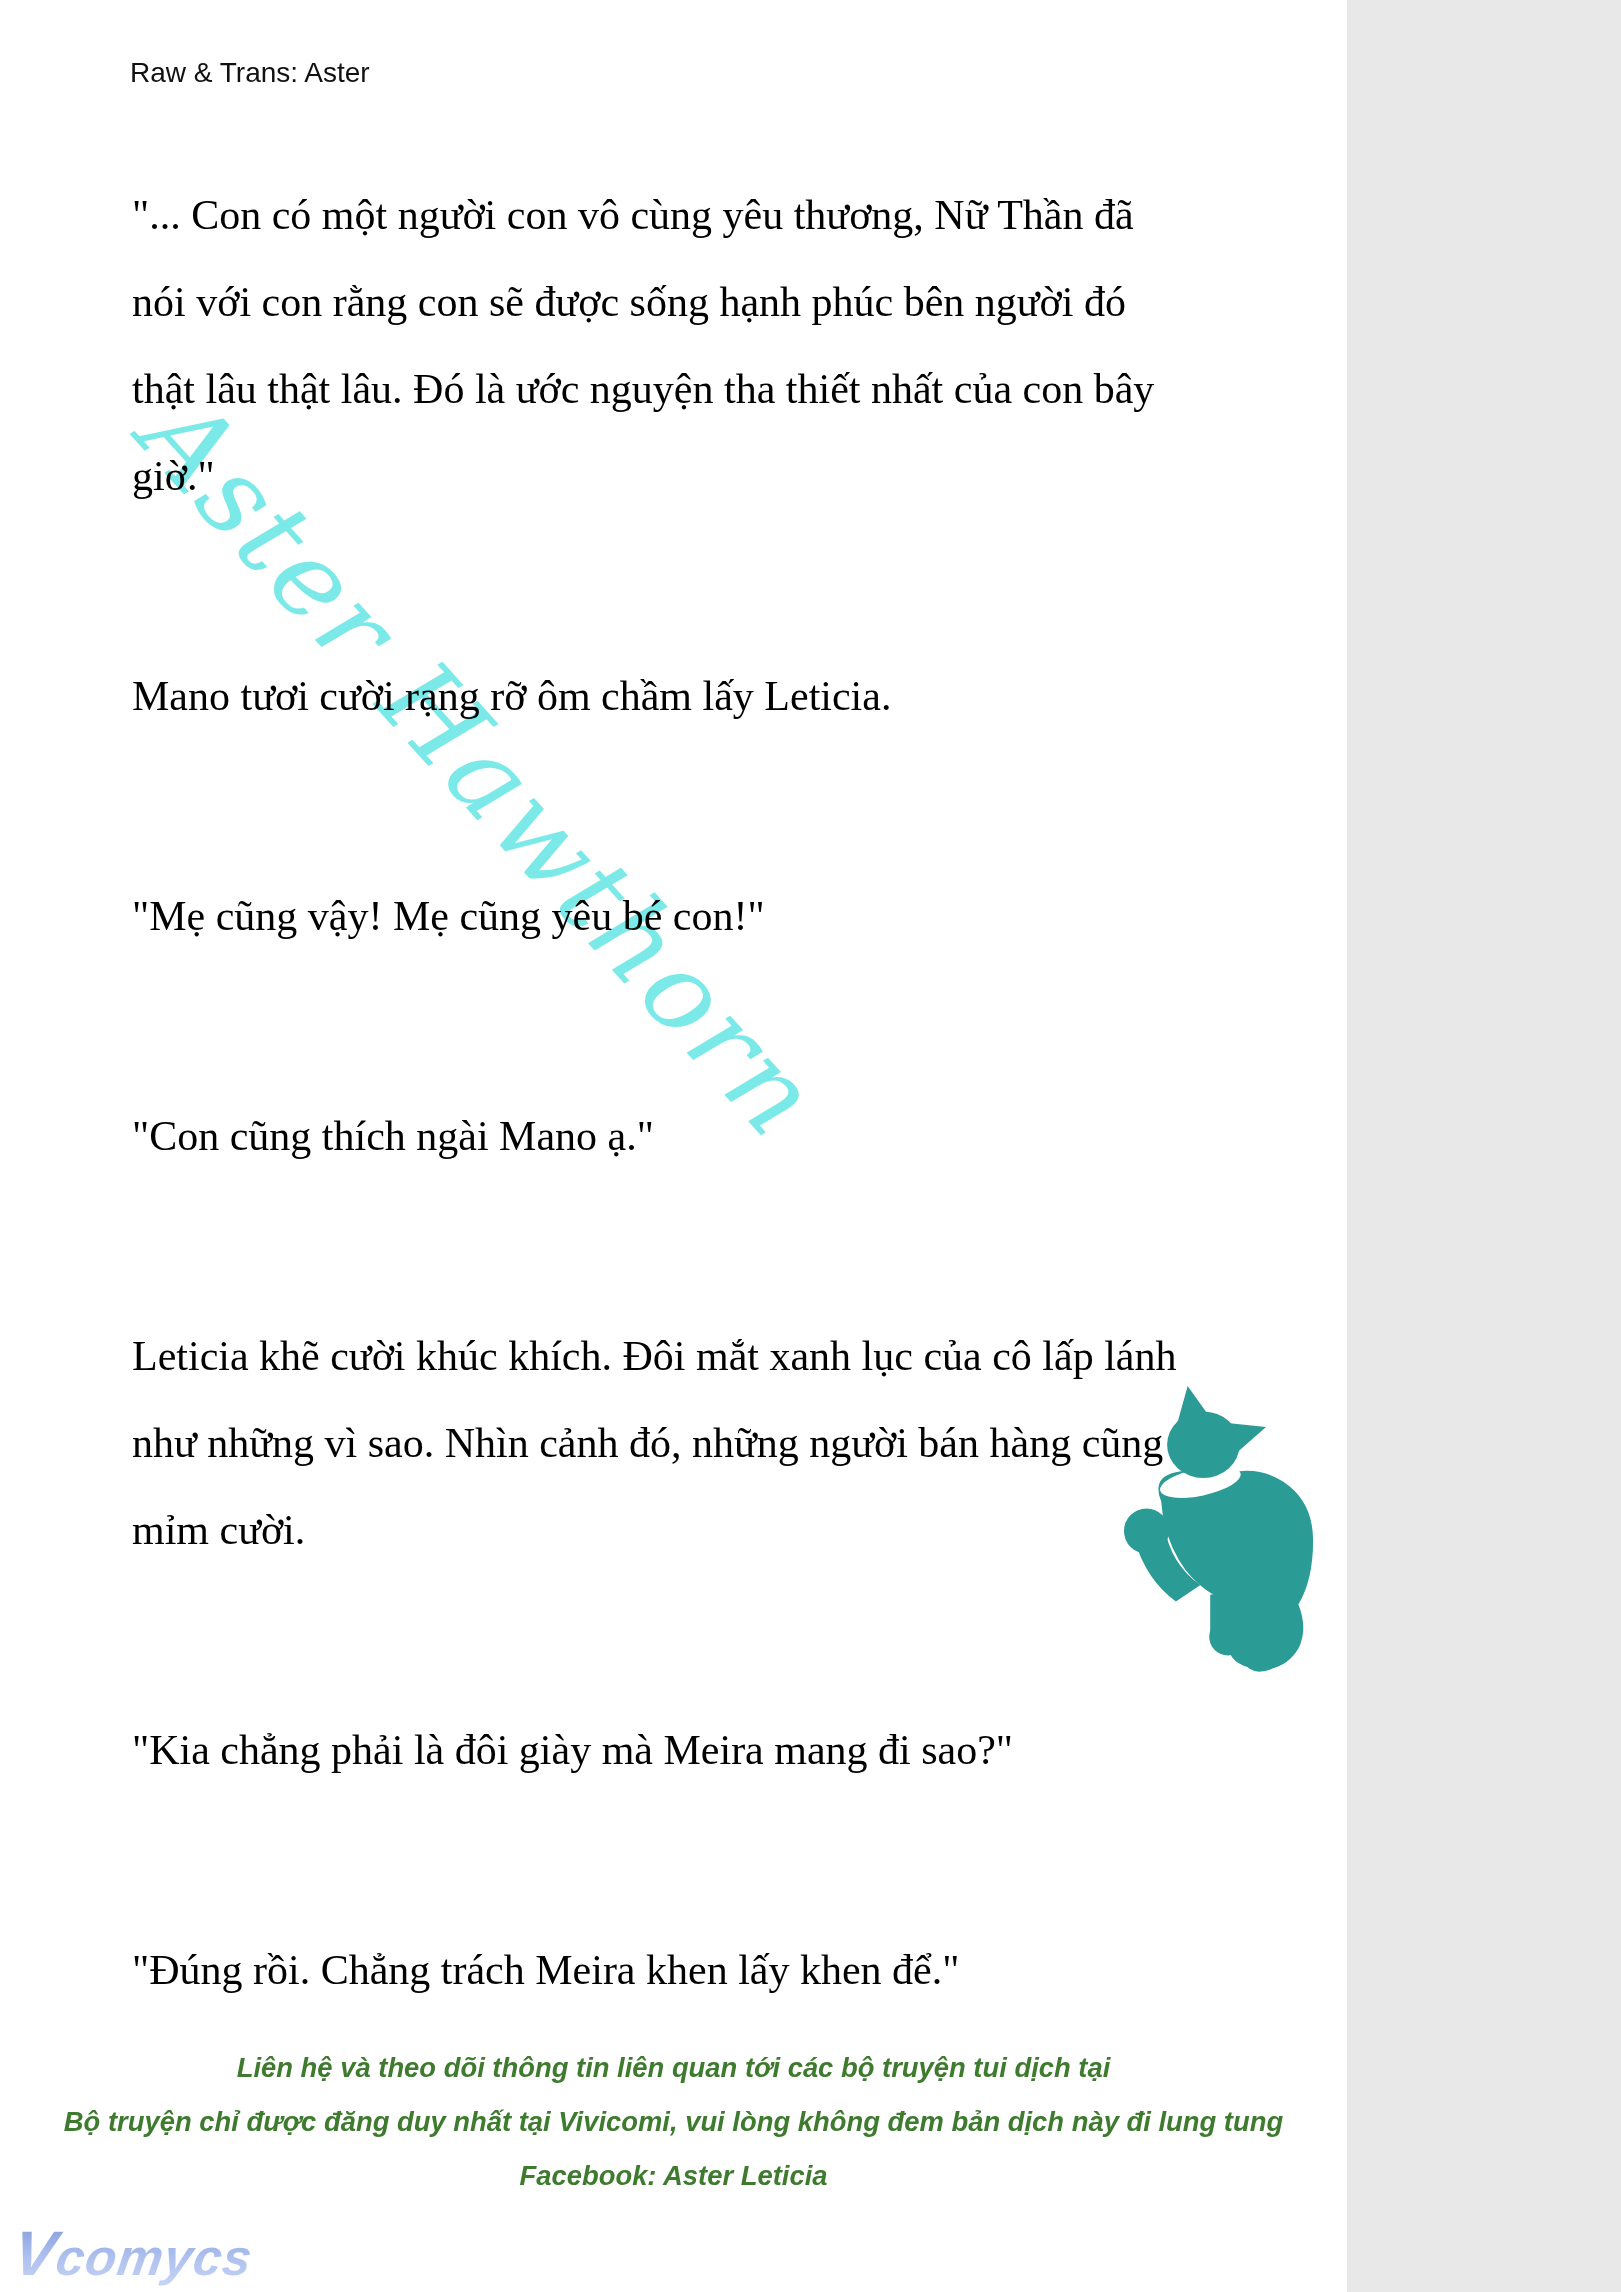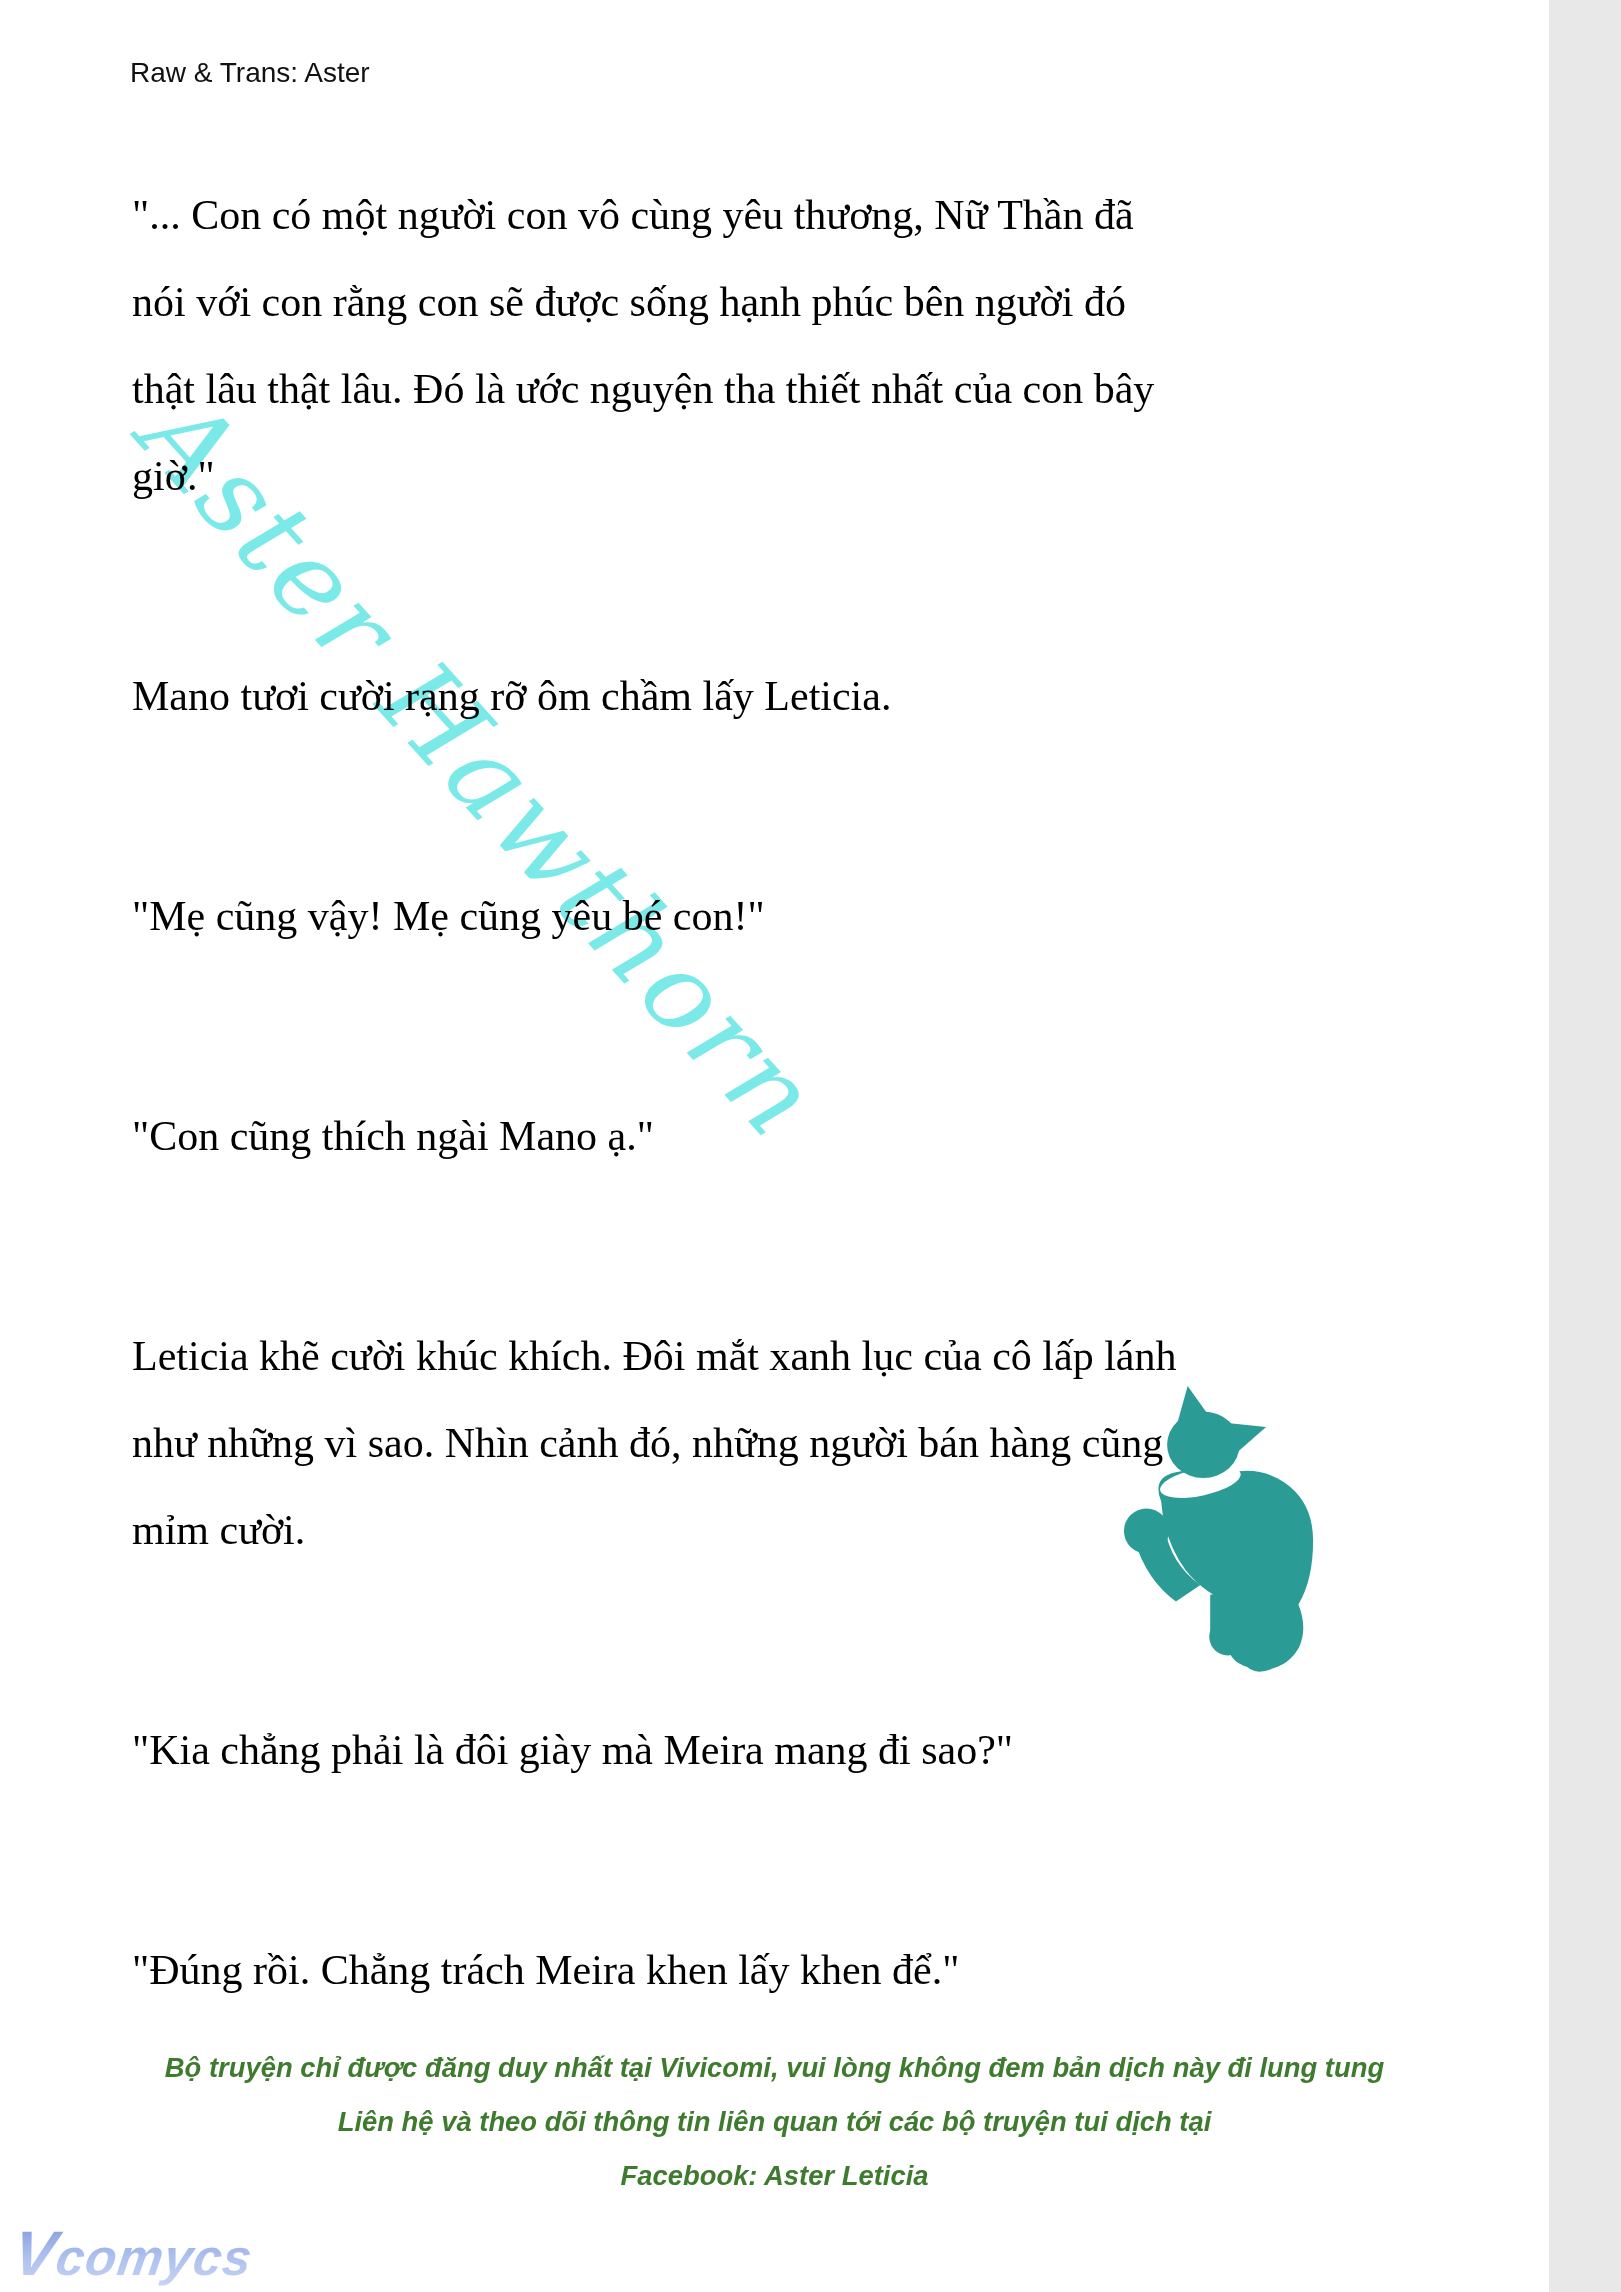--- a/index.html
+++ b/index.html
@@ -1,18 +1,18 @@
 <!DOCTYPE html>
 <html><head>
 <meta charset="utf-8">
 <style>
   html,body{margin:0;padding:0;background:#e8e8e8;}
   .page{
     position:relative;
-    width:1549px;height:2293px;
+    width:1347px;height:2293px;
     background:#ffffff;
     overflow:hidden;
     font-family:"Liberation Serif", serif;
   }
   .header-credit{
     position:absolute;
     left:130px;top:57px;
     font-family:"Liberation Sans", sans-serif;
     font-size:28px;
     color:#111;
@@ -124,21 +124,21 @@
     <p>"Mẹ cũng vậy! Mẹ cũng yêu bé con!"</p>
     <p>"Con cũng thích ngài Mano ạ."</p>
     <p>Leticia khẽ cười khúc khích. Đôi mắt xanh lục của cô lấp lánh
 như những vì sao. Nhìn cảnh đó, những người bán hàng cũng
 mỉm cười.</p>
     <p>"Kia chẳng phải là đôi giày mà Meira mang đi sao?"</p>
     <p>"Đúng rồi. Chẳng trách Meira khen lấy khen để."</p>
   </div>
 
   <div class="footer">
+    <div>Liên hệ và theo dõi thông tin liên quan tới các bộ truyện tui dịch tại</div>
     <div>Bộ truyện chỉ được đăng duy nhất tại Vivicomi, vui lòng không đem bản dịch này đi lung tung</div>
-    <div>Liên hệ và theo dõi thông tin liên quan tới các bộ truyện tui dịch tại</div>
     <div>Facebook: Aster Leticia</div>
   </div>
 
   <div class="logo">Vcomycs</div>
 
 </div>
 
 
 </body></html>

